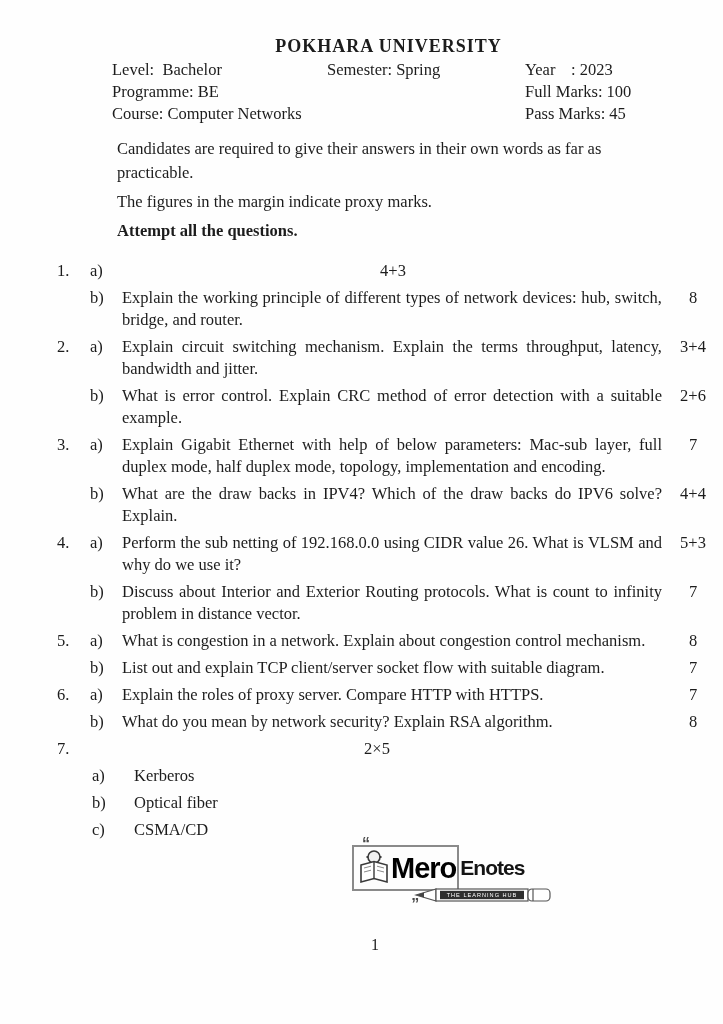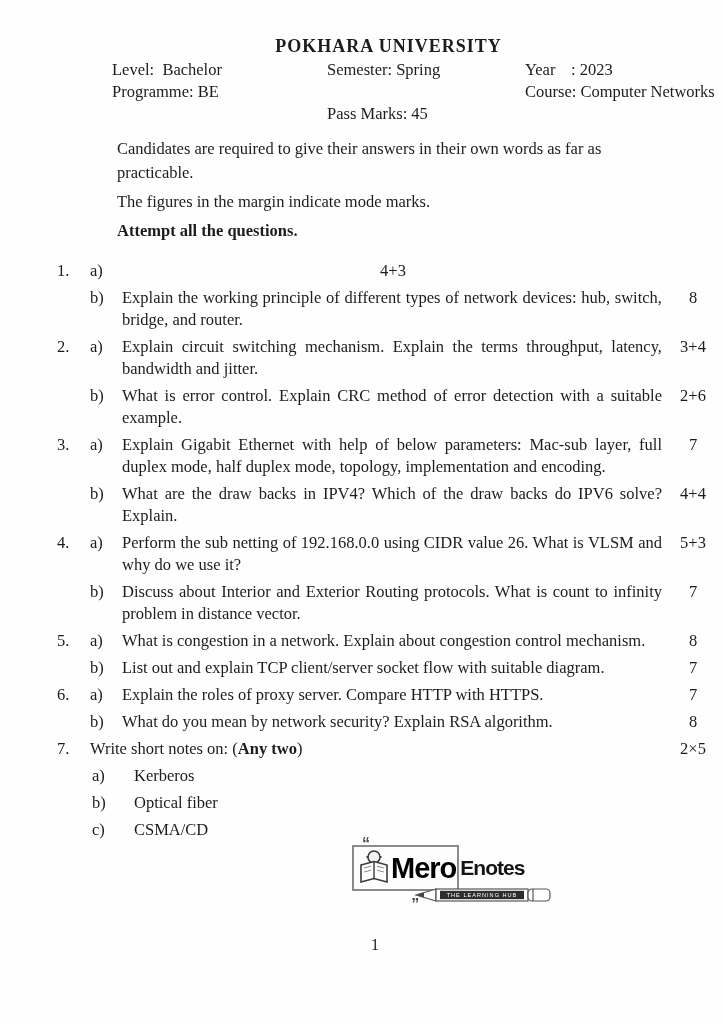--- a/index.html
+++ b/index.html
@@ -117,32 +117,33 @@
 
   <div class="title">POKHARA UNIVERSITY</div>
 
   <div class="meta">
     <div class="cell">Level:  Bachelor</div>
     <div class="cell">Semester: Spring</div>
     <div class="cell"><span class="pair-label">Year</span><span class="cell">: 2023</span></div>
 
     <div class="cell">Programme: BE</div>
     <div class="cell"></div>
+    <div class="cell">Full Marks: 100</div>
 
     <div class="cell">Course: Computer Networks</div>
     <div class="cell"></div>
     <div class="cell">Pass Marks: 45</div>
 
     <div class="cell"></div>
     <div class="cell"></div>
   </div>
 
   <div class="instructions">
     <div class="ins">Candidates are required to give their answers in their own words as far as practicable.</div>
-    <div class="ins">The figures in the margin indicate mode marks.</div>
+    <div class="ins">The figures in the margin indicate proxy marks.</div>
     <div class="ins bold">Attempt all the questions.</div>
   </div>
 
   <div class="questions">
 
     <div class="q-row">
       <div class="q-num">1.</div>
       <div class="q-letter">a)</div>
       <div class="q-marks">4+3</div>
     </div>
@@ -213,21 +214,20 @@
     </div>
     <div class="q-row">
       <div class="q-num"></div>
       <div class="q-letter">b)</div>
       <div class="q-text">What do you mean by network security? Explain RSA  algorithm.</div>
       <div class="q-marks">8</div>
     </div>
 
     <div class="q7-intro">
       <div class="q-num">7.</div>
-      <div class="q-text" style="text-align:left;"><span>Write short notes on: (</span><b>Any two</b><span>)</span></div>
       <div class="q-marks">2×5</div>
     </div>
     <div class="q7-item">
       <div></div>
       <div>a)</div>
       <div>Kerberos</div>
     </div>
     <div class="q7-item">
       <div></div>
       <div>b)</div>

